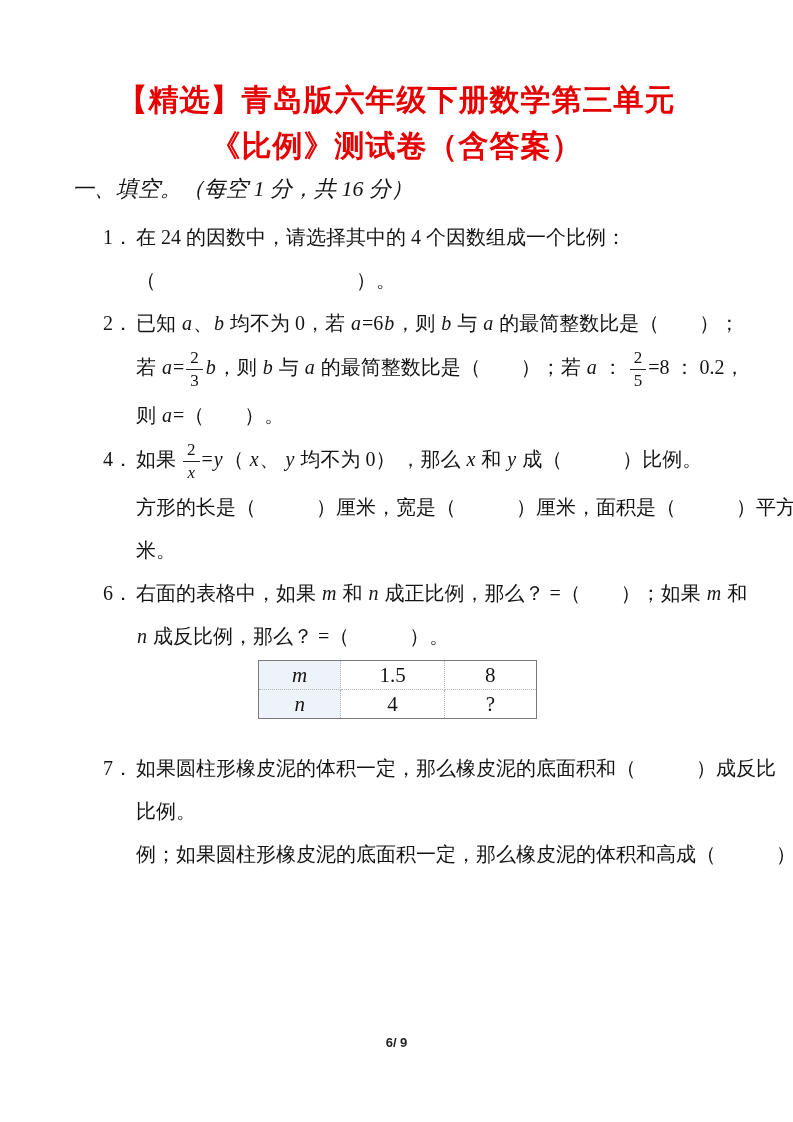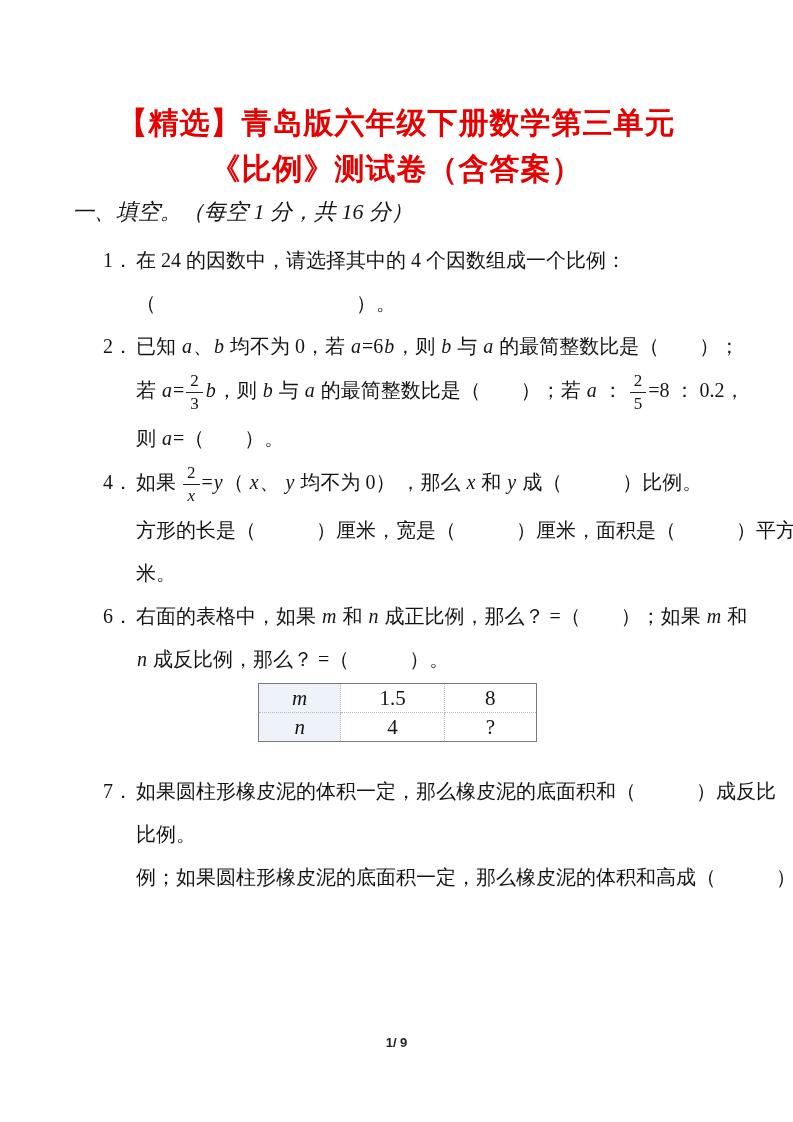--- a/index.html
+++ b/index.html
@@ -2,21 +2,21 @@
 <html><head>
 <meta charset="utf-8">
 <style>
   html,body { margin:0; padding:0; background:#ffffff; }
   .page {
     position:relative; width:793px; height:1122px; background:#fff;
     font-family:"Liberation Serif","DejaVu Serif",serif;
     color:#141414; overflow:hidden;
   }
   .title {
-    margin:0; padding-top:100px; text-align:center;
+    margin:0; padding-top:77px; text-align:center;
     font-size:30px; font-weight:bold; line-height:46px;
     color:#e60000; letter-spacing:1px;
   }
   .section-heading {
     margin:7px 0 0 72px; font-size:22px; line-height:26px; color:#141414;font-style:italic;
   }
   .questions { margin:14px 70px 0 103px; }
   .question { margin:0; }
   .q-line {
     line-height:43px; font-size:20px; white-space:nowrap;
@@ -104,15 +104,15 @@
   </div>
 
   <div class="questions after-table">
       <div class="question">
         <div class="q-line first"><span class="q-num">7．</span><span>如果圆柱形橡皮泥的体积一定，那么橡皮泥的底面积和（　　　）成反比</span></div>
         <div class="q-line"><span>比例。</span></div>
         <div class="q-line"><span>例；如果圆柱形橡皮泥的底面积一定，那么橡皮泥的体积和高成（　　　）</span></div>
       </div>
     </div>
 
-  <div class="footer">1/ 9</div>
+  <div class="footer">6/ 9</div>
 
 </div>
 
 </body></html>

